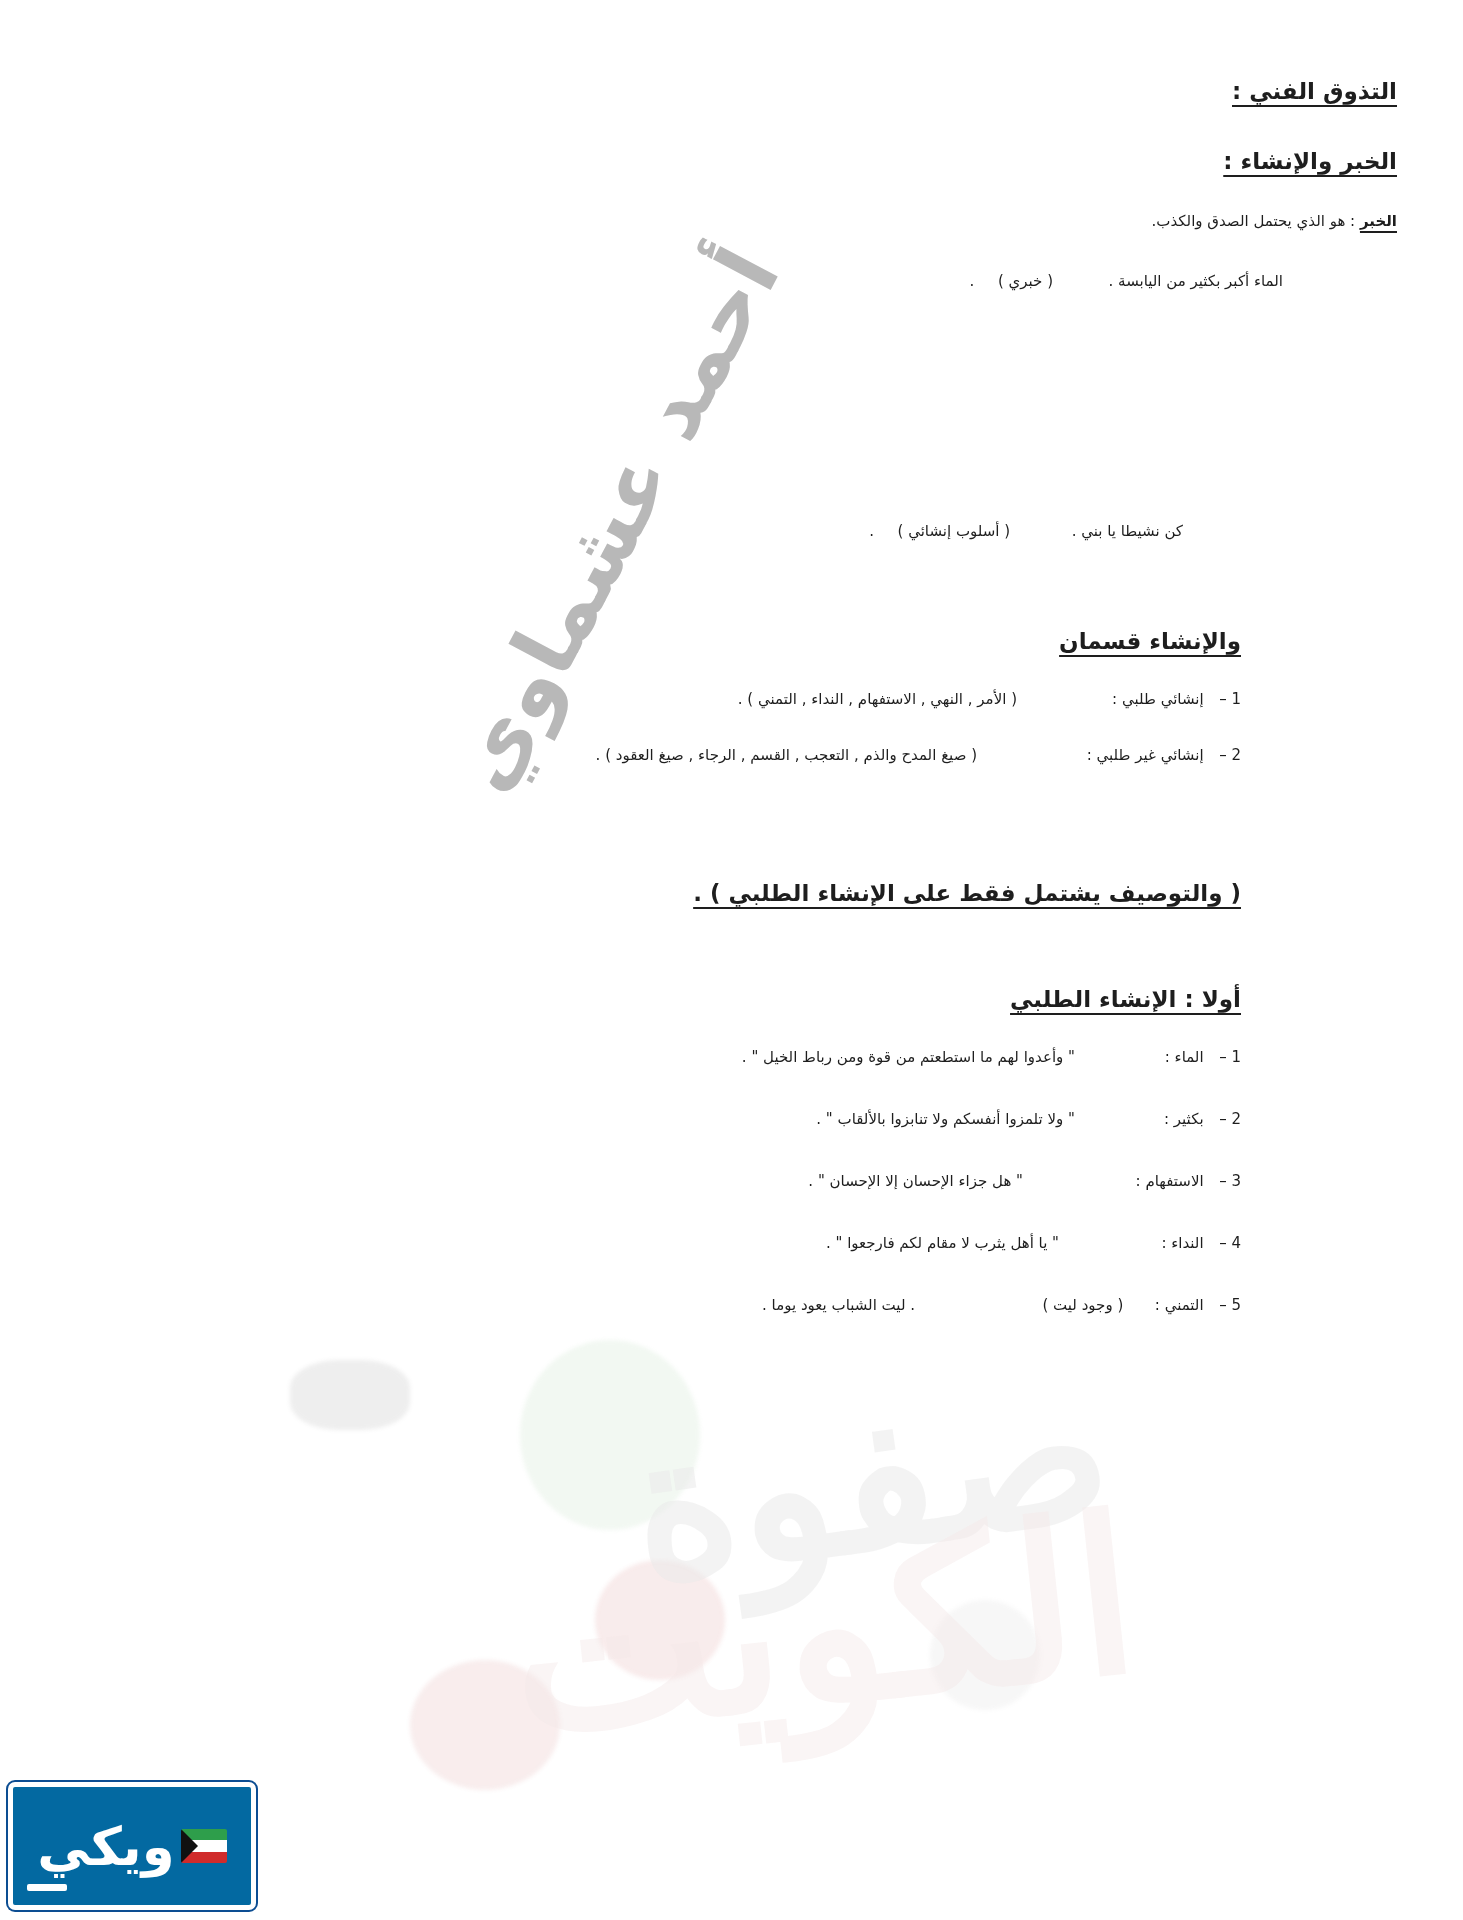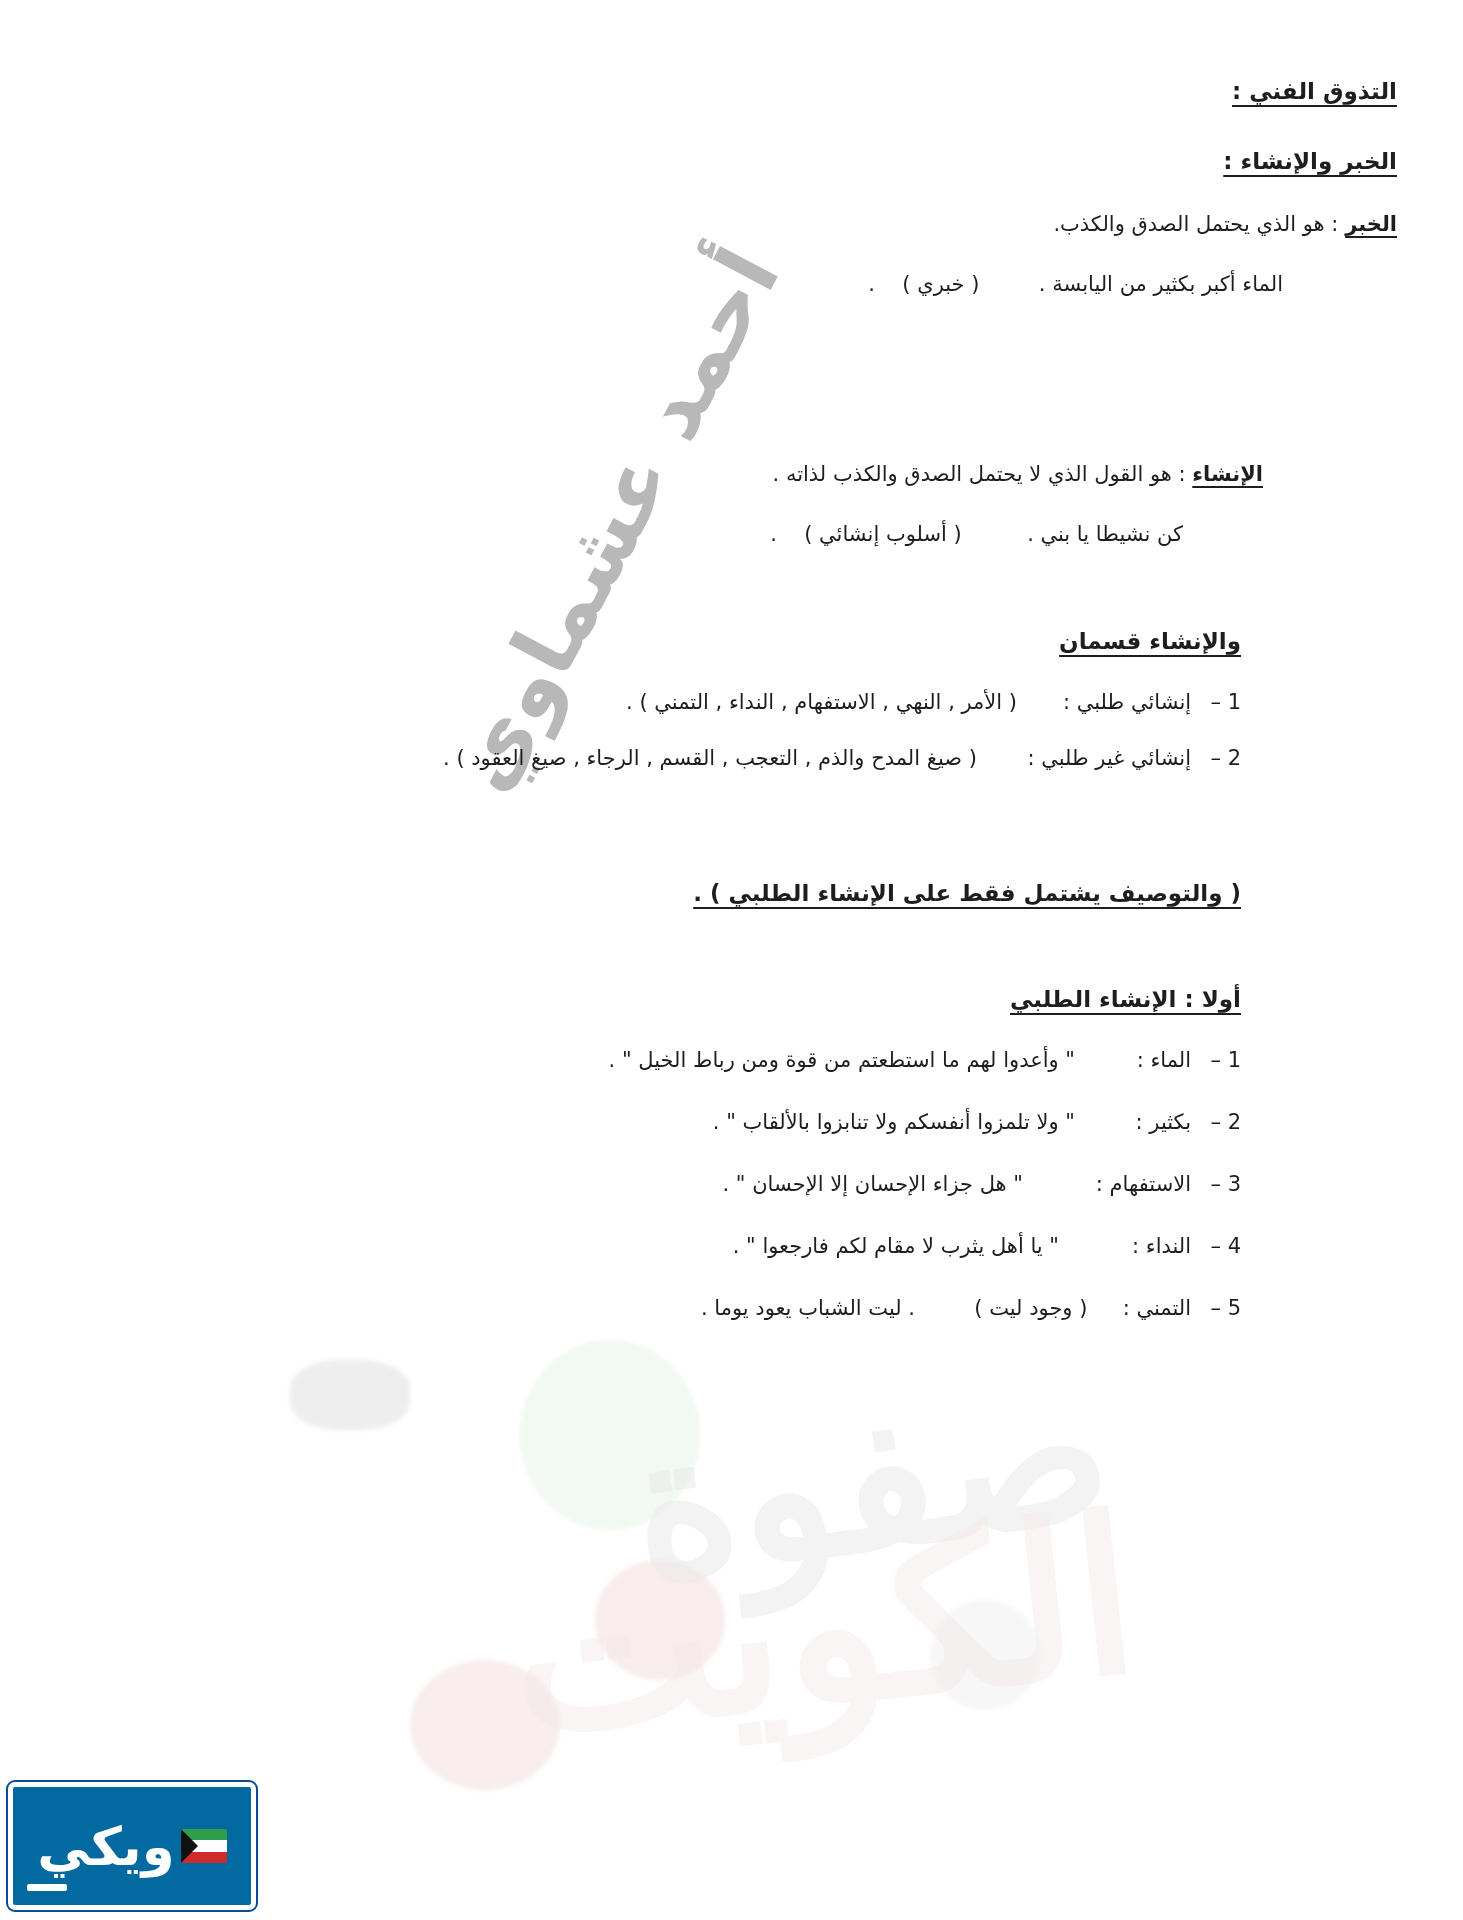--- a/index.html
+++ b/index.html
@@ -86,21 +86,21 @@
     text-align:left;
     white-space:nowrap;
   }
   .hdr{
     font-weight:700;
     font-size:23px;
     text-decoration:underline;
     text-underline-offset:6px;
     text-decoration-thickness:2px;
   }
-  .body-txt{font-size:21px;font-weight:400;}
+  .body-txt{font-size:15px;font-weight:400;}
   .lbl{font-weight:400;}
   .lbl-u{font-weight:700;text-decoration:underline;text-underline-offset:5px;text-decoration-thickness:2px;}
 
   
   .row{position:absolute;direction:rtl;white-space:nowrap;}
   .r-right{right:66px;}
 
   
   .logo-badge{
     position:absolute;
@@ -186,24 +186,20 @@
 
   <div class="row line body-txt" style="top:272px;right:180px;">
     <span>الماء أكبر بكثير من اليابسة .</span>
     <span style="display:inline-block;width:46px;"></span>
     <span>( خبري )</span>
     <span style="display:inline-block;width:14px;"></span>
     <span>.</span>
   </div>
 
 
-  <div class="row line body-txt" style="top:462px;right:200px;">
-    <span class="lbl-u">الإنشاء</span>
-    <span>: هو القول الذي لا يحتمل الصدق والكذب لذاته .</span>
-  </div>
 
   <div class="row line body-txt" style="top:522px;right:280px;">
     <span>كن نشيطا يا بني .</span>
     <span style="display:inline-block;width:52px;"></span>
     <span>( أسلوب إنشائي )</span>
     <span style="display:inline-block;width:14px;"></span>
     <span>.</span>
   </div>
 
   <div class="row hdr line" style="top:628px;right:222px;">والإنشاء قسمان</div>

